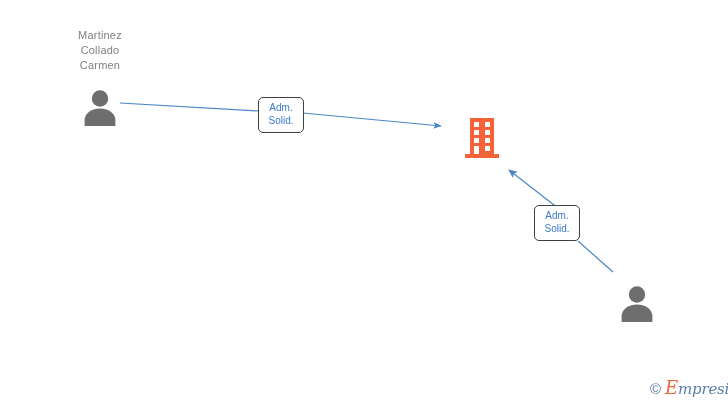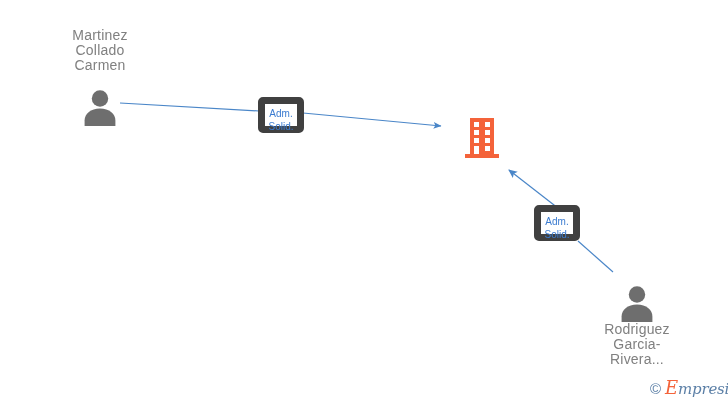--- a/index.html
+++ b/index.html
@@ -24,21 +24,21 @@
     top: 0;
     width: 728px;
     height: 400px;
   }
 
   
   .node-label {
     position: absolute;
     text-align: center;
     color: #808080;
-    font-size: 14px;
+    font-size: 11px;
     line-height: 15px;
     letter-spacing: 0.2px;
     white-space: pre-line;
     user-select: none;
   }
   .node-label.company {
     color: #808080;
     font-weight: bold;
     font-size: 11.5px;
     letter-spacing: 0.3px;
@@ -57,21 +57,21 @@
     position: absolute;
     width: 40px;
     height: 44px;
   }
   .company-node svg { display: block; }
 
   
   .edge-label {
     position: absolute;
     box-sizing: border-box;
-    border: 7px solid #404040;
+    border: 1px solid #404040;
     border-radius: 5px;
     background: #ffffff;
     color: #3a7bd0;
     font-size: 10px;
     line-height: 13px;
     text-align: center;
     padding-top: 3px;
     user-select: none;
   }
   .edge-label span { display: block; }
@@ -156,23 +156,20 @@
     </svg>
   </div>
 
   <div class="person-node" style="left:617px; top:282px;">
     <svg width="40" height="40" viewBox="0 0 40 40" xmlns="http://www.w3.org/2000/svg">
       <circle cx="20" cy="12.5" r="8.2" fill="#6e6e6e"></circle>
       <path d="M20 22.5 C10.8 22.5 4.6 27.6 4.6 34.6 L4.6 40 L35.4 40 L35.4 34.6 C35.4 27.6 29.2 22.5 20 22.5 Z" fill="#6e6e6e"></path>
     </svg>
   </div>
 
-  <div class="node-label" style="left:574px; top:322px; width:126px;">Rodriguez
-Garcia-
-Rivera...</div>
 
   <div class="edge-label" style="left:258px; top:97px; width:46px; height:36px;">
     <span>Adm.</span>
     <span>Solid.</span>
   </div>
 
   <div class="edge-label" style="left:534px; top:205px; width:46px; height:36px;">
     <span>Adm.</span>
     <span>Solid.</span>
   </div>

